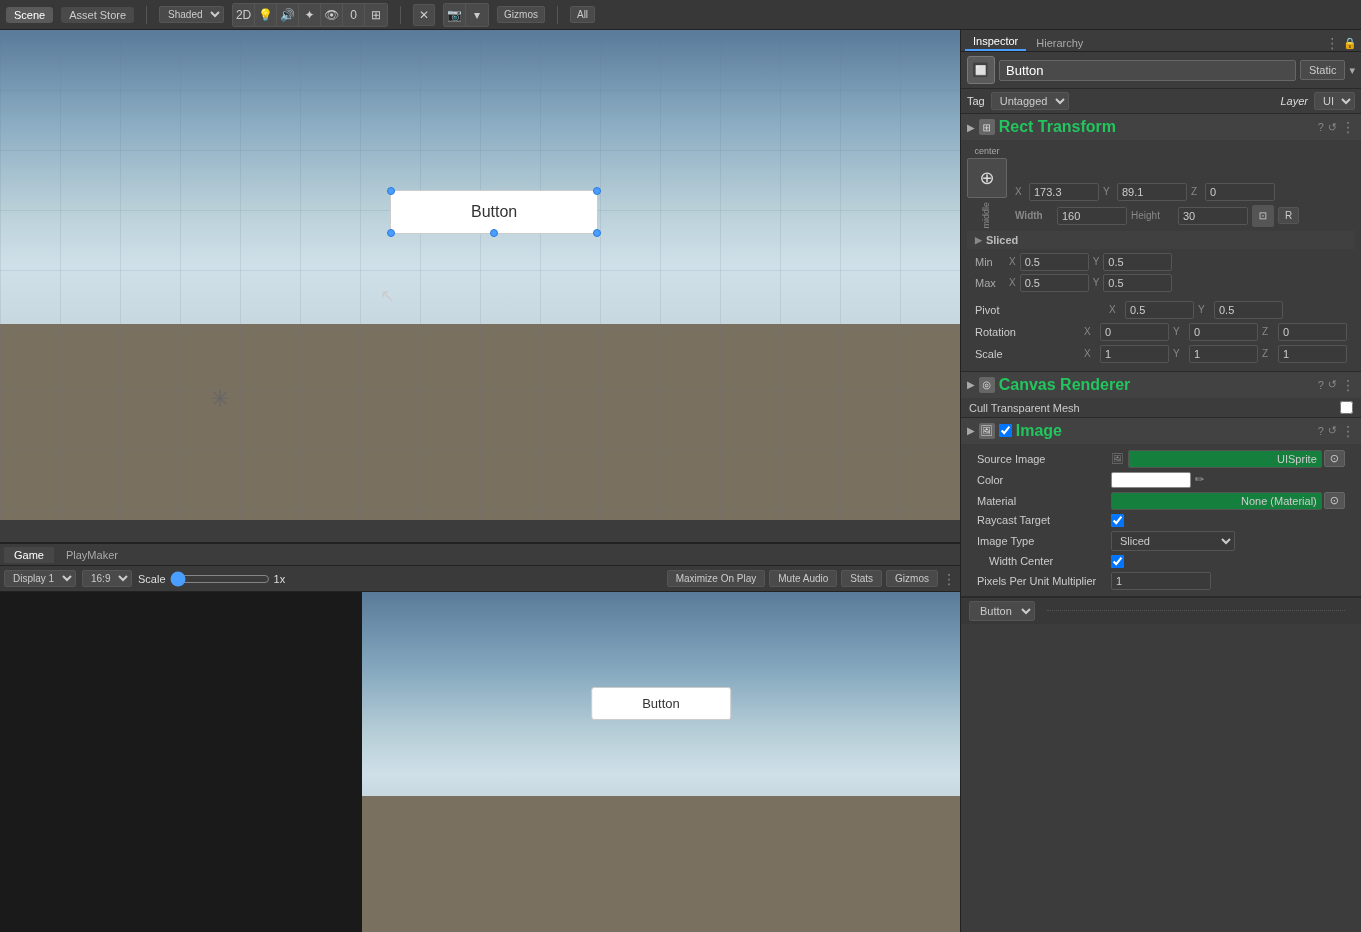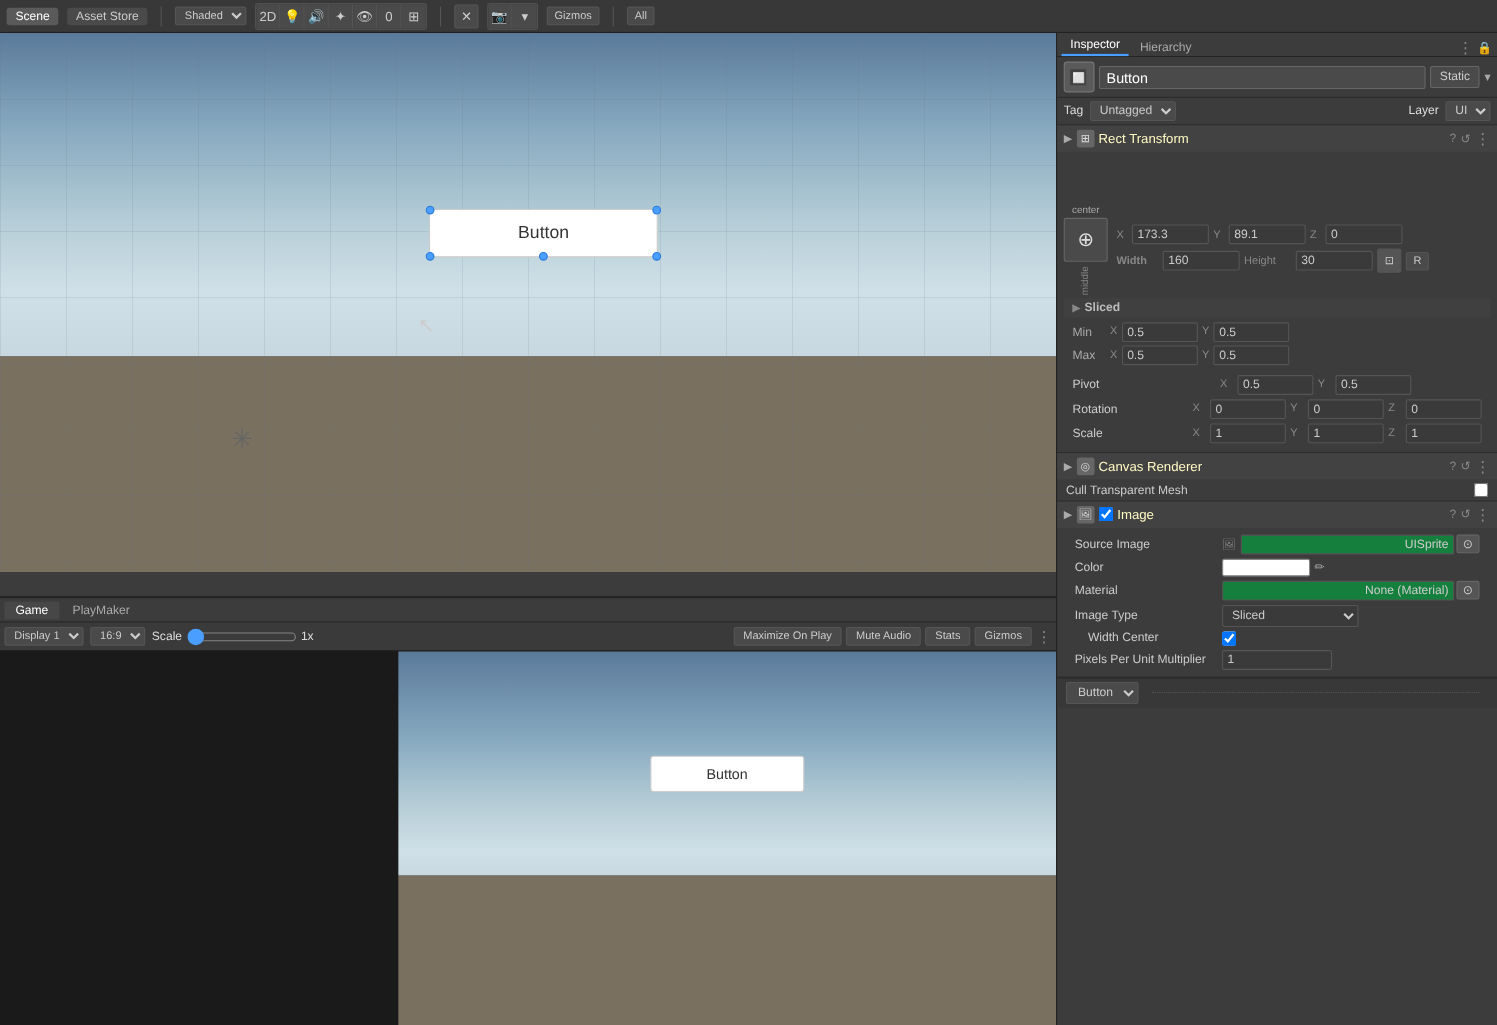--- a/index.html
+++ b/index.html
@@ -81,32 +81,32 @@
     .insp-static-arrow { color: #aaa; cursor: pointer; }
 
     .insp-tag-layer { display: flex; align-items: center; padding: 3px 6px; gap: 6px; background: #3c3c3c; border-bottom: 1px solid #2a2a2a; font-size: 11px; }
     .insp-select { background: #4a4a4a; border: 1px solid #555; color: #ccc; padding: 1px 4px; font-size: 11px; border-radius: 2px; }
 
     
     .component-section { border-bottom: 1px solid #2a2a2a; }
     .component-header { display: flex; align-items: center; padding: 4px 6px; background: #424242; gap: 4px; cursor: pointer; }
     .component-toggle { color: #aaa; font-size: 10px; }
     .component-icon { width: 16px; height: 16px; background: #666; border-radius: 2px; display: flex; align-items: center; justify-content: center; font-size: 10px; }
-    .component-title { font-size: 12px; color: #fef9c3; font-weight: 400; flex: 1; }
+    .component-title { font-size: 16px; color: #22c55e; font-weight: 700; flex: 1; }
 
     .component-body { padding: 4px 8px; }
     
     
     .rect-transform-body { padding: 6px; }
     .rt-row { display: flex; align-items: center; margin-bottom: 4px; gap: 4px; }
     .rt-field { display: flex; align-items: center; gap: 2px; }
     .rt-field-label { color: #888; font-size: 10px; width: 12px; }
     .rt-input { background: #3a3a3a; border: 1px solid #555; color: #ccc; padding: 2px 4px; font-size: 11px; width: 70px; border-radius: 2px; }
 
-    .rt-center-block { display: flex; align-items: center; gap: 8px; margin-top: 42px; }
+    .rt-center-block { display: flex; align-items: flex-end; gap: 8px; }
     .rt-anchor-icon { width: 40px; height: 40px; background: #4a4a4a; border: 1px solid #666; display: flex; align-items: center; justify-content: center; font-size: 18px; cursor: pointer; border-radius: 2px; }
     .rt-fields-col { flex: 1; }
 
     
     .anchors-section { padding: 4px 8px; }
     .anchors-row { display: flex; align-items: center; margin-bottom: 3px; gap: 4px; }
     .anchors-label { width: 30px; color: #aaa; font-size: 11px; }
 
     
     .prop-row { display: flex; align-items: center; padding: 2px 8px; gap: 4px; }
@@ -286,21 +286,21 @@
         <div class="insp-static-btn">Static</div>
         <span class="insp-static-arrow">▾</span>
       </div>
     </div>
 
     <div class="insp-tag-layer">
       <span>Tag</span>
       <select class="insp-select">
         <option>Untagged</option>
       </select>
-      <span style="margin-left:auto;">Layer</span>
+      <span style="margin-left:auto;font-style:italic;">Layer</span>
       <select class="insp-select">
         <option>UI</option>
       </select>
     </div>
 
     <div class="component-section">
       <div class="component-header">
         <span class="component-toggle">▶</span>
         <div class="component-icon">⊞</div>
         <span class="component-title">Rect Transform</span>
@@ -452,20 +452,24 @@
         </div>
 
         <div class="prop-row">
           <span class="prop-label">Material</span>
           <div class="prop-ref" style="flex:1;">
             <input class="prop-ref-input" type="text" value="None (Material)" style="">
             <div class="prop-ref-btn">⊙</div>
           </div>
         </div>
 
+        <div class="prop-row">
+          <span class="prop-label">Raycast Target</span>
+          <input type="checkbox" class="prop-checkbox" checked="" style="">
+        </div>
 
         <div class="prop-row">
           <span class="prop-label">Image Type</span>
           <select class="prop-select" style="width:124px;">
             <option>Sliced</option>
           </select>
         </div>
 
         <div class="prop-row">
           <span class="prop-label" style="padding-left:12px;">Width Center</span>

